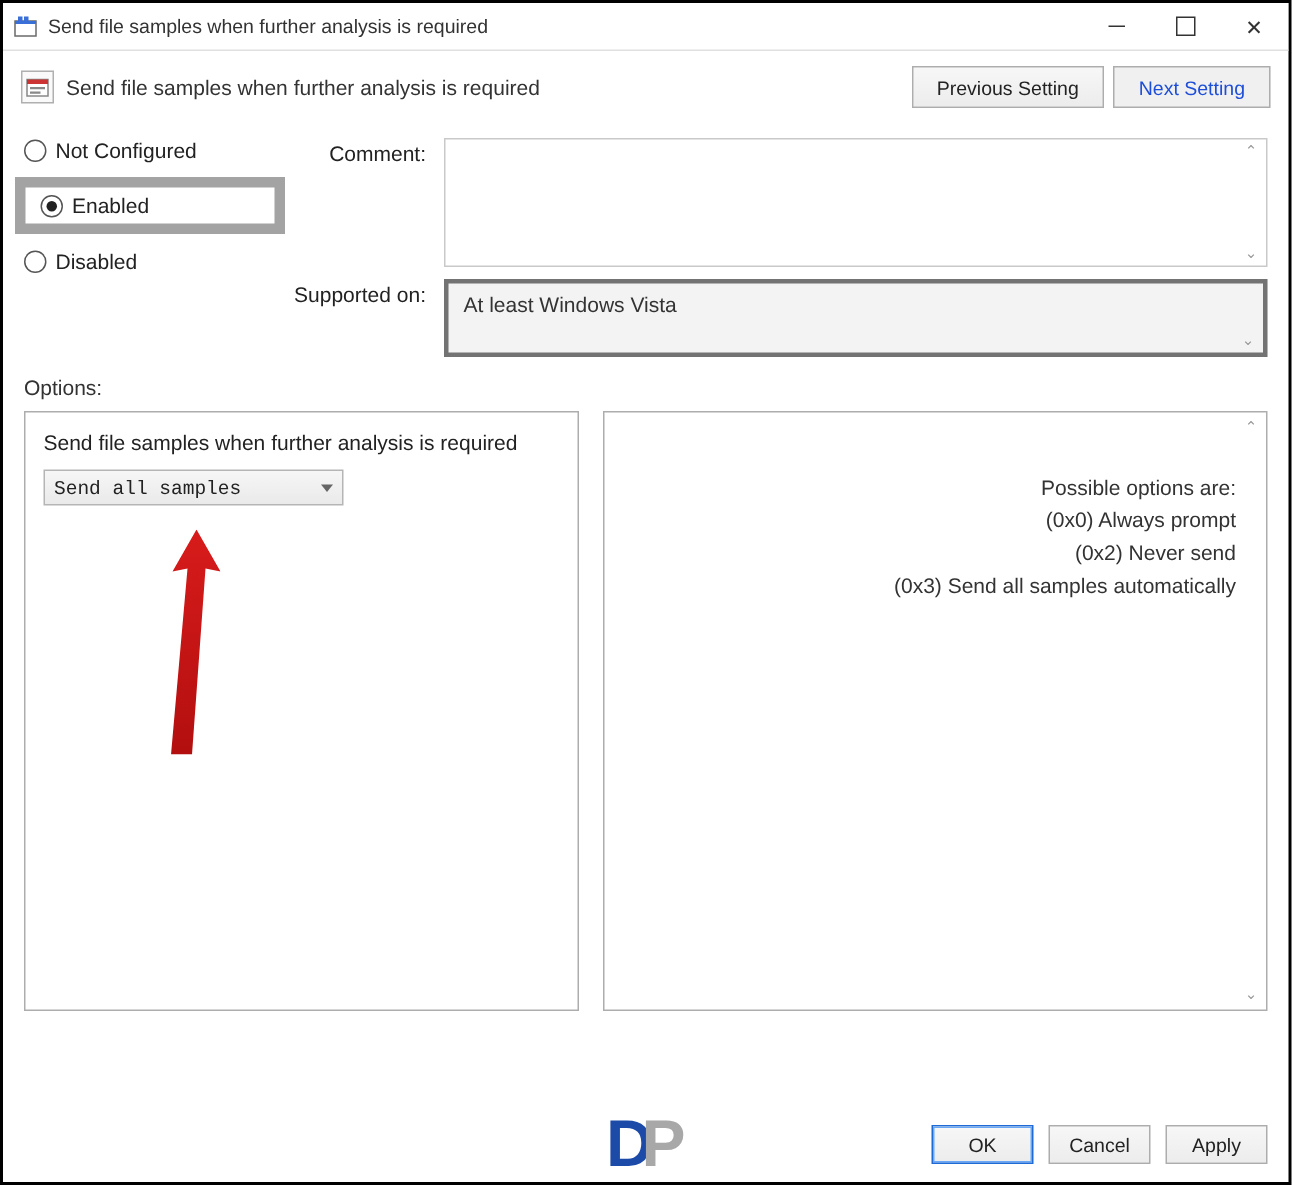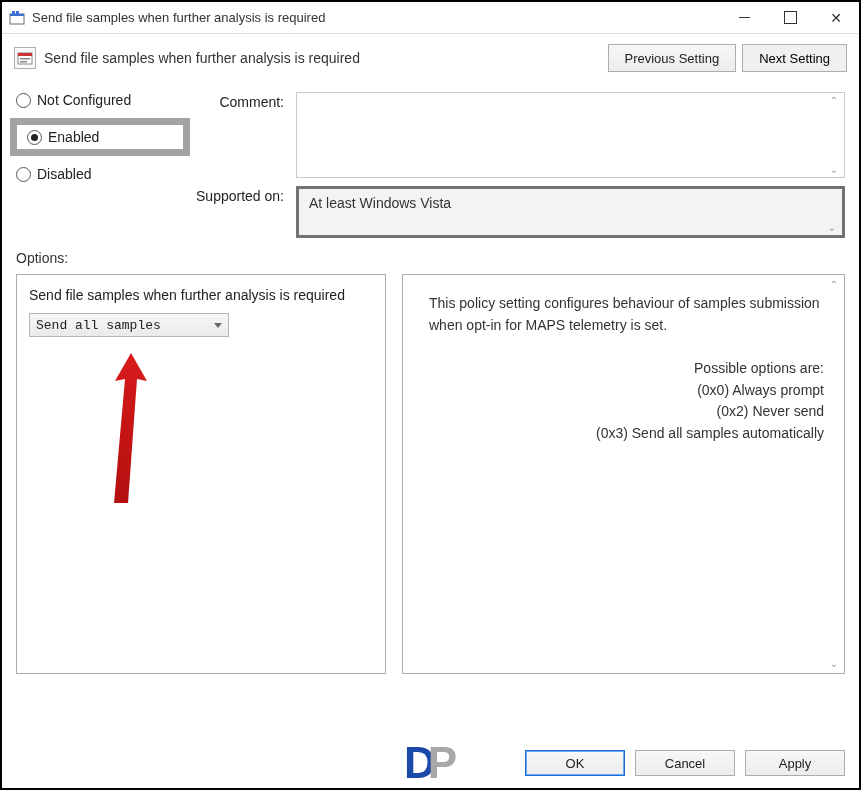--- a/index.html
+++ b/index.html
@@ -57,21 +57,21 @@
   .navbtn {
     height:28px;
     padding: 0 16px;
     font-size:13px;
     border:1px solid #adadad;
     background: linear-gradient(#f7f7f7,#ececec);
     margin-left:6px;
     cursor:default;
     display:flex; align-items:center; justify-content:center;
   }
-  .navbtn.disabled { color:#000000; background:#f0f0f0;text-align:center; }
+  .navbtn.disabled { color:#1d4ed8; background:#f0f0f0;text-align:center; }
 
   
   .upper {
     display:grid;
     grid-template-columns: 168px 100px 1fr;
     padding: 12px 14px 6px 14px;
     column-gap: 6px;
     row-gap: 8px;
     align-items:start;
   }
@@ -181,21 +181,21 @@
   .wmD { font-size:44px; font-weight:700; color:#1b4aa8; line-height:0.8; }
   .wmP { font-size:44px; font-weight:700; color:#a8a8a8; line-height:0.8; margin-left:-8px; }
 
   
   .btnbar {
     position:absolute;
     right:14px; bottom:12px;
     display:flex; gap:10px;
   }
   .dlgbtn {
-    width:100px; height:26px;
+    width:68px; height:26px;
     border:1px solid #adadad;
     background:linear-gradient(#f7f7f7,#ececec);
     font-size:13px;
     display:flex; align-items:center; justify-content:center;
     cursor:default;
   }
   .dlgbtn.primary {
     border:1px solid #1e6bd6;
     box-shadow: inset 0 0 0 1px #6aa7f5;
   }
@@ -286,21 +286,20 @@
           <stop offset="0" stop-color="#d81b1b"></stop>
           <stop offset="1" stop-color="#b30f0f"></stop>
         </linearGradient>
       </defs>
       <polygon points="24,0 40,28 30,26 21,150 7,150 18,26 8,28" fill="url(#rg)"></polygon>
     </svg>
   </div>
 
   <div class="pane help">
     <div class="helptext">
-      <div>This policy setting configures behaviour of samples submission when opt-in for MAPS telemetry is set.</div>
       <br>
       <div class="indent">Possible options are:</div>
       <div class="indent">(0x0) Always prompt</div>
       <div class="indent">(0x2) Never send</div>
       <div class="indent">(0x3) Send all samples automatically</div>
     </div>
     <div class="scrollhint" style="top:4px;bottom:4px;">
         <span>⌃</span>
         <span>⌄</span>
       </div>

